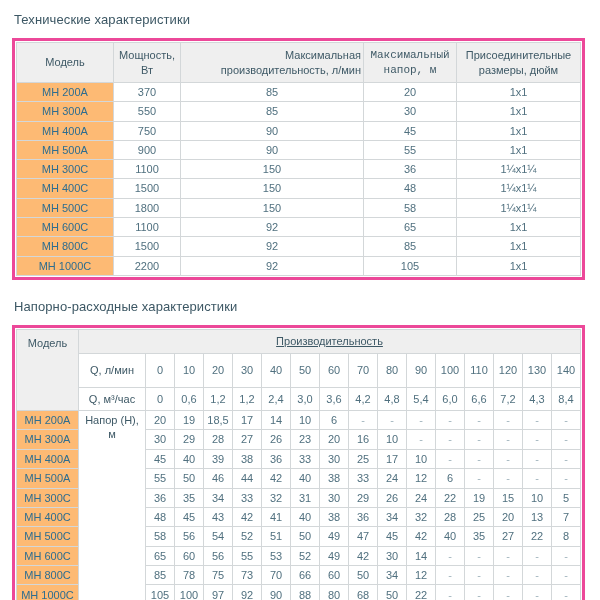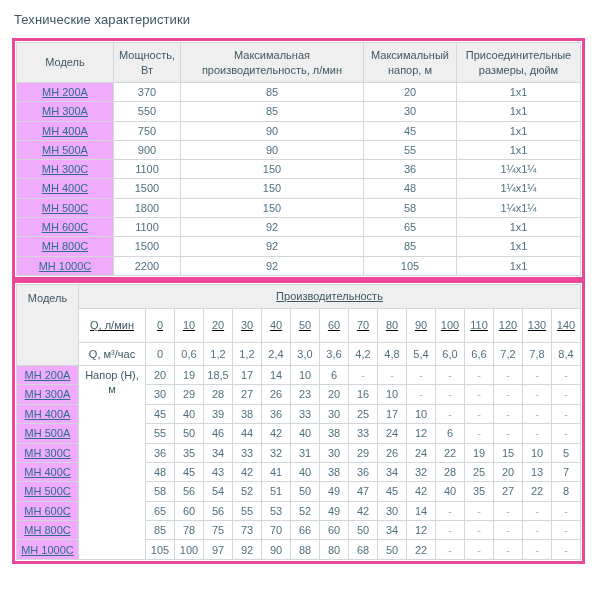--- a/index.html
+++ b/index.html
@@ -29,34 +29,33 @@
     font-size:11px;
     color:#50707f;
     padding:1px 2px;
     line-height:1.3;
   }
   
   .t1 thead tr{height:40px;}
   .t1 tbody tr{height:19.3px;}
   .t1 thead td:nth-child(1){width:92px;}
   .t1 thead td:nth-child(2){width:62px;margin-left:8px;}
-  .t1 thead td:nth-child(3){width:178px;}
-  .t1 thead td:nth-child(4){width:88px;}
+  .t1 thead td:nth-child(3){width:178px;text-align:right;}
+  .t1 thead td:nth-child(4){width:88px;font-family:Liberation Mono, monospace;}
   .th{
     background:#efefef;
     color:#3e5966;
   }
   .model{
-    background:#f0abfc;
+    background:#fdba74;
     color:#2d6d90;
-    text-decoration:underline;
   }
   
   .t2 thead tr:first-child{height:24px;}
-  .t2 thead tr:nth-child(2){height:34px;text-decoration:underline;}
+  .t2 thead tr:nth-child(2){height:34px;}
   .t2 thead tr:nth-child(3){height:23px;}
   .t2 tbody tr{height:19.4px;}
   .model-h{
     background:#efefef;color:#3e5966;
     width:70px;vertical-align:top;padding-top:6px;
   }
   .group-h{background:#efefef;color:#3e5966;text-decoration:underline;}
   .lbl{width:84px;color:#3e5966;}
   .napor{
     vertical-align:top;padding-top:2px;color:#3e5966;
@@ -150,20 +149,21 @@
             <td class="model">МН 1000С</td>
             <td class="val">2200</td>
             <td class="val">92</td>
             <td class="val">105</td>
             <td class="val">1х1</td>
           </tr>
         </tbody>
     </table>
   </div>
 
+  <div class="section-title title-2">Напорно-расходные характеристики</div>
 
   <div class="tbl-wrap">
     <table class="t2">
       <thead>
         <tr>
           <td class="model-h" rowspan="3">Модель</td>
           <td class="group-h" colspan="16">Производительность</td>
         </tr>
         <tr id="t2-sub1">
           <td class="lbl">Q, л/мин</td>
@@ -191,21 +191,21 @@
             <td class="val">1,2</td>
             <td class="val">2,4</td>
             <td class="val">3,0</td>
             <td class="val">3,6</td>
             <td class="val">4,2</td>
             <td class="val">4,8</td>
             <td class="val">5,4</td>
             <td class="val">6,0</td>
             <td class="val">6,6</td>
             <td class="val">7,2</td>
-            <td class="val">7,8</td>
+            <td class="val">4,3</td>
             <td class="val">8,4</td>
           </tr>
       </thead>
       <tbody id="t2-body">
           <tr>
             <td class="model">МН 200А</td>
             <td class="lbl napor" rowspan="10">Напор (Н), м</td>
             <td class="val">20</td>
             <td class="val">19</td>
             <td class="val">18,5</td>

